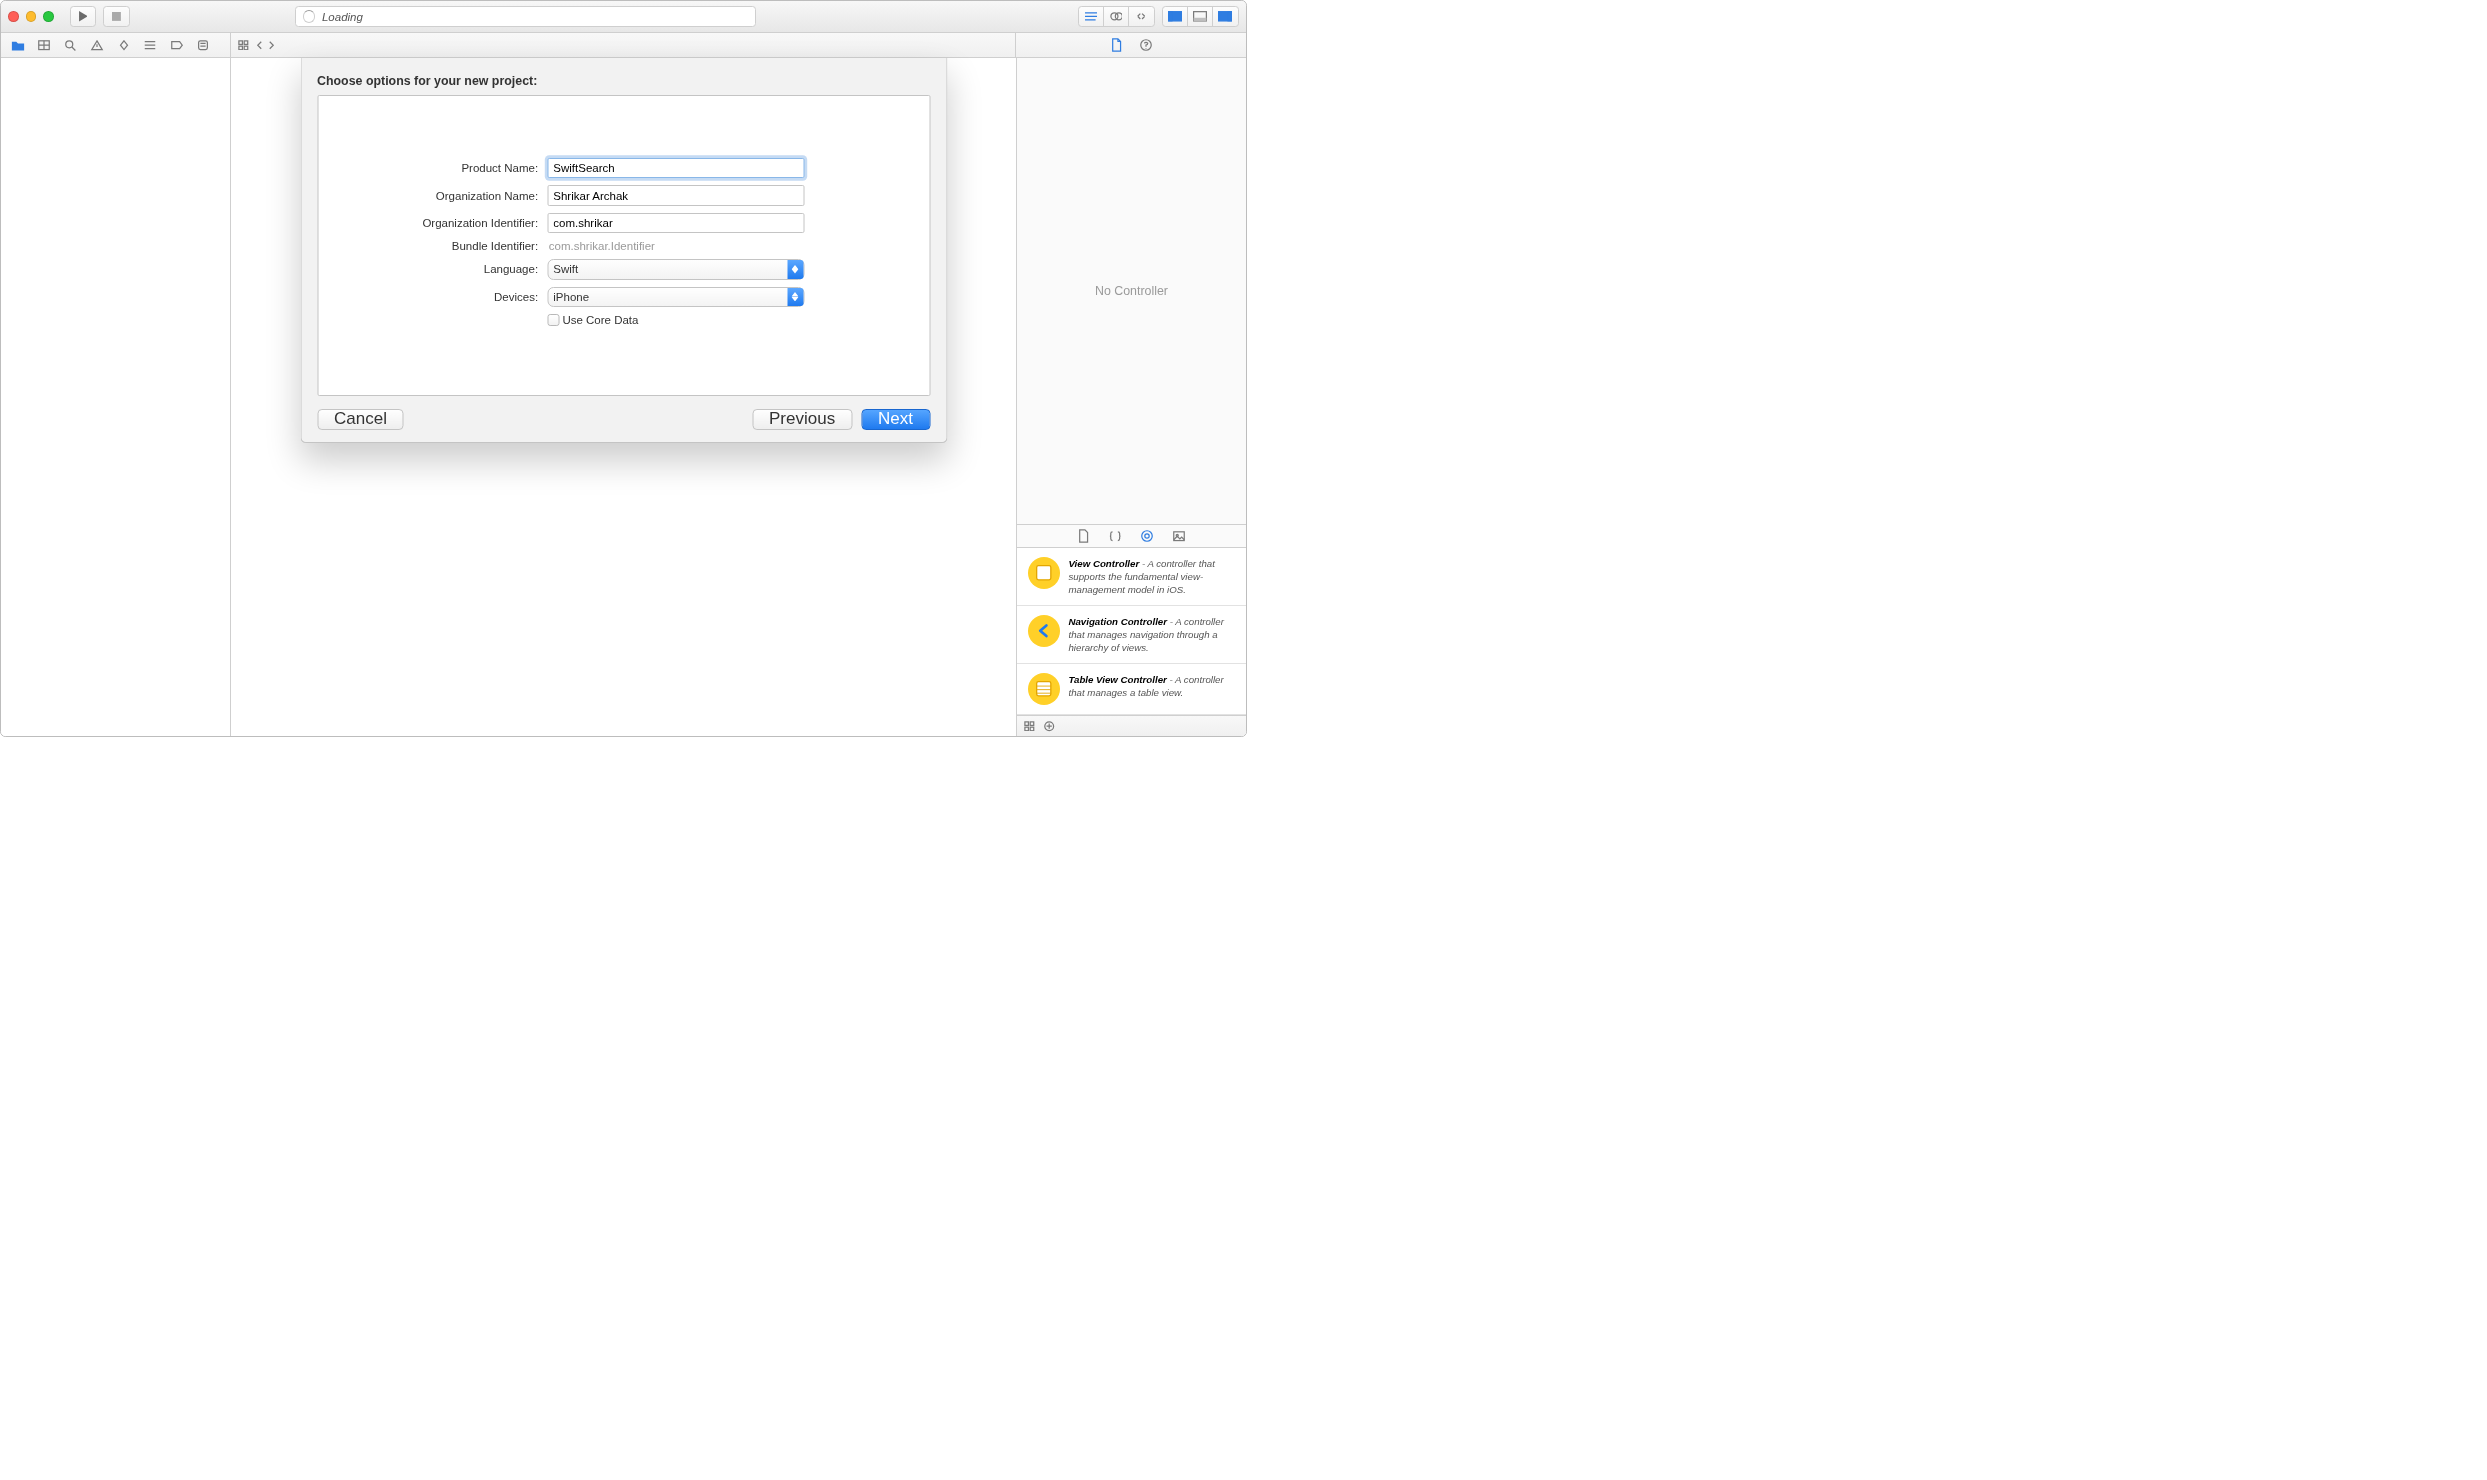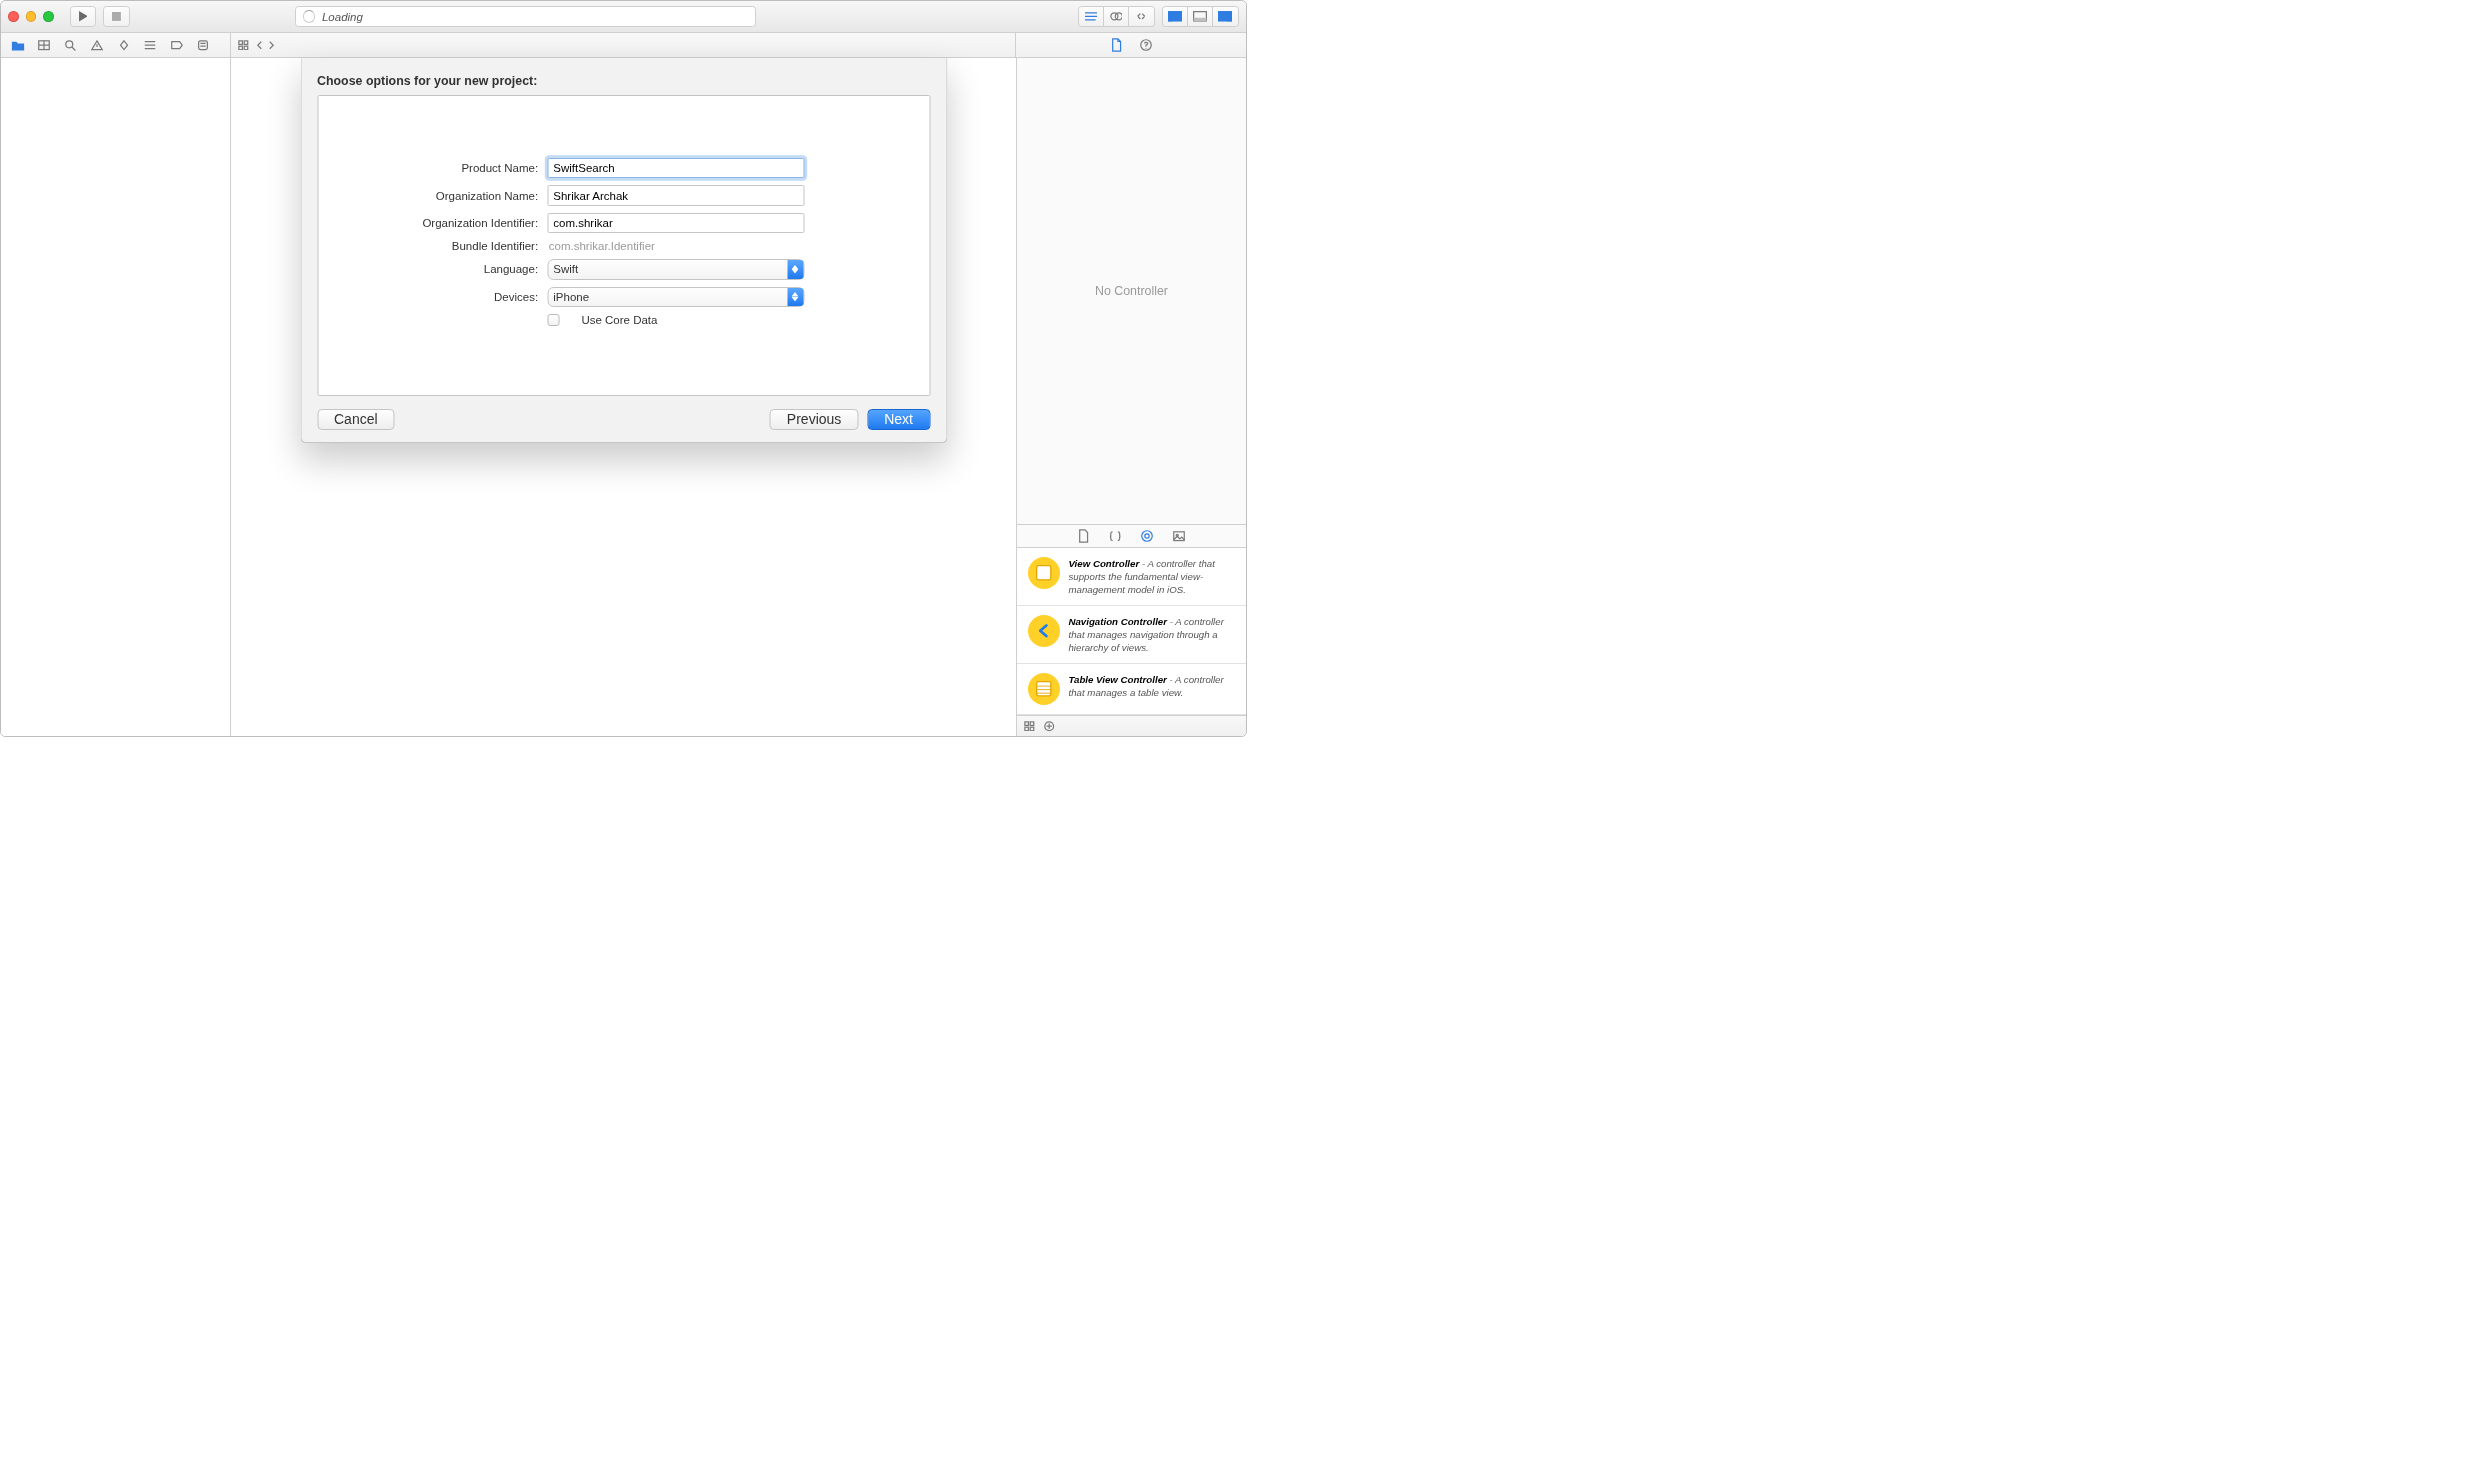--- a/index.html
+++ b/index.html
@@ -259,39 +259,39 @@
   position: relative;
 }
 .popup-arrows {
   position:absolute; right:0; top:0; bottom:0;
   width: 16px;
   background: linear-gradient(#5ba7ff,#1f7aef);
   border-radius: 0 2.7px 2.7px 0;
   display:flex; flex-direction:column; align-items:center; justify-content:center;
 }
 .popup-arrows svg { display:block; }
-.checkbox-row { display:flex; align-items:center; gap:22px; }
+.checkbox-row { display:flex; align-items:center; gap:3px; }
 .checkbox {
   width:12.4px; height:12.4px;
   border:0.9px solid #b8b8b8;
   border-radius:2.7px;
   background: linear-gradient(#fff,#f2f2f2);
 }
 
 .sheet-footer {
   display:flex;
   align-items:center;
   margin-top: 12.4px;
   gap: 8.9px;
 }
 .btn {
   height: 21px;
   padding: 0 16px;
   border-radius: 4.4px;
-  font-size: 14px;
+  font-size: 17px;
   display:inline-flex; align-items:center; justify-content:center;
   cursor: default;
 }
 .btn.default {
   background: linear-gradient(#fefefe,#eee);
   border: 0.9px solid #c4c4c4;
   color: #333;
 }
 .btn.primary {
   background: linear-gradient(#55a5ff,#1f7aef);

